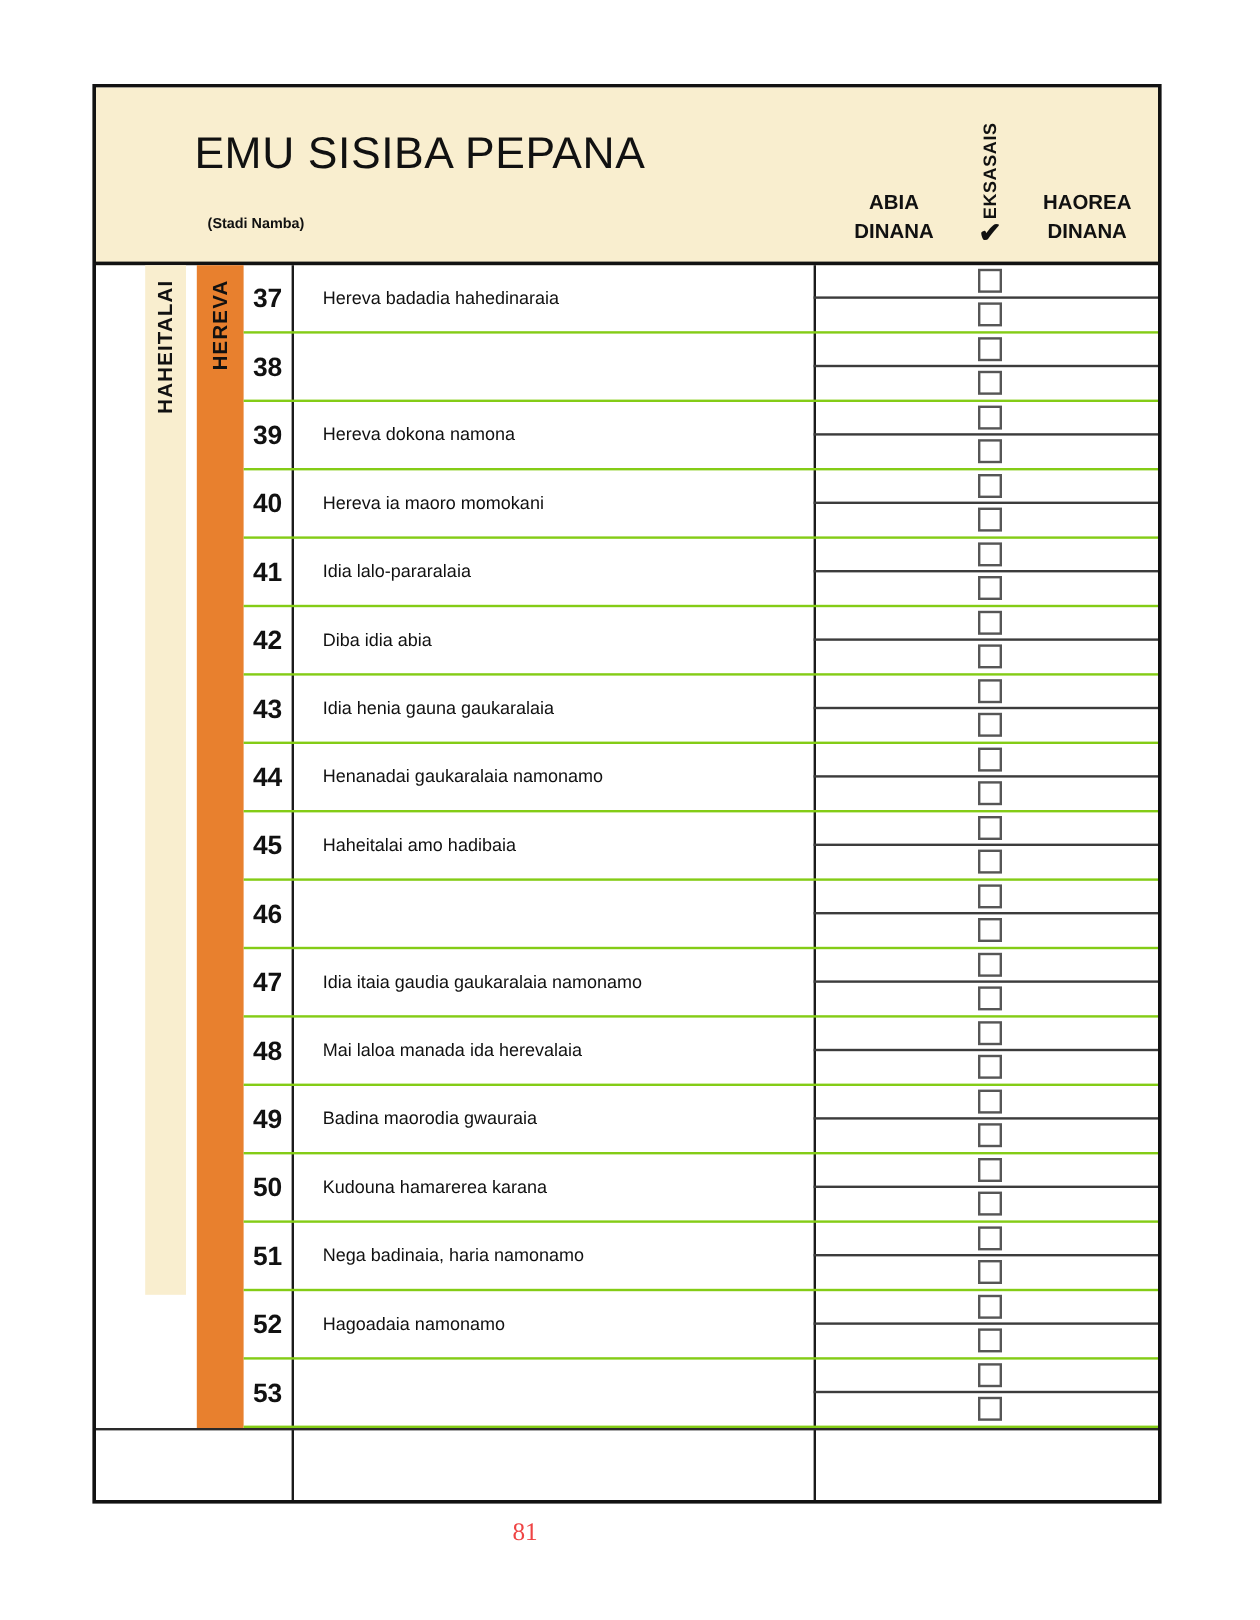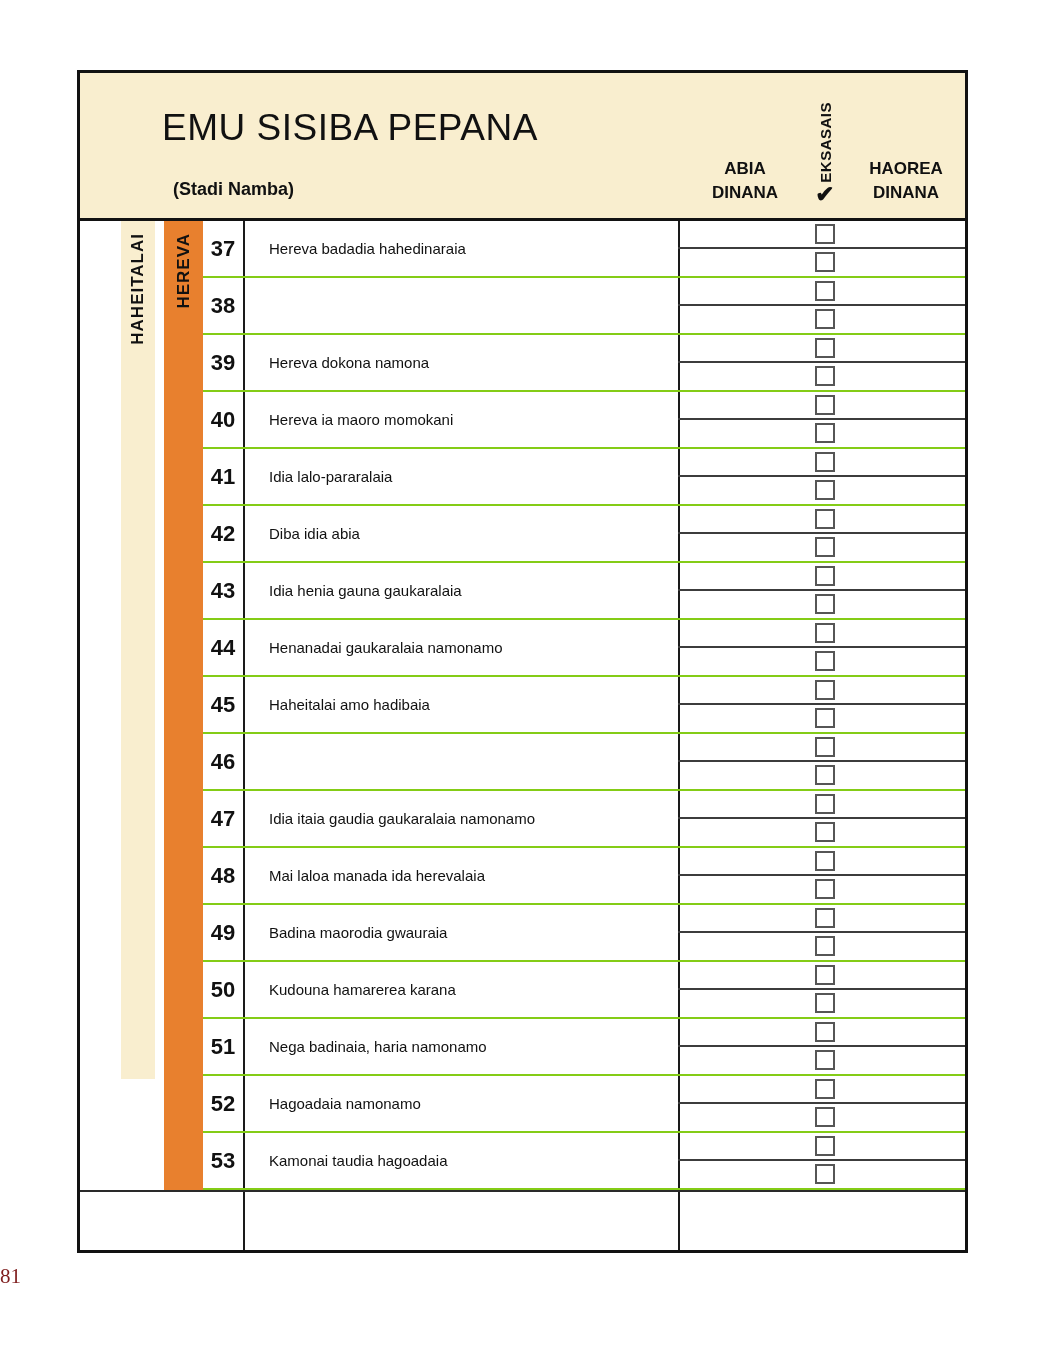--- a/index.html
+++ b/index.html
@@ -3,21 +3,21 @@
 <meta charset="utf-8">
 <style>
   html,body{margin:0;padding:0;background:#ffffff;}
   body{width:1050px;height:1350px;position:relative;font-family:"Liberation Sans",sans-serif;color:#111;overflow:hidden;}
 
   .tbl{position:absolute;left:77px;top:70px;width:891px;height:1183px;border:3px solid #121212;box-sizing:border-box;background:#fff;}
 
   
   .hdr{position:absolute;left:0;top:0;width:885px;height:145px;background:#F9EECF;border-bottom:3px solid #121212;box-sizing:content-box;}
   .title{position:absolute;left:82px;top:34px;font-size:37px;font-weight:normal;letter-spacing:.5px;white-space:nowrap;}
-  .stadi{position:absolute;left:93px;top:106px;font-size:18px;font-weight:bold;}
+  .stadi{position:absolute;left:93px;top:106px;font-size:12px;font-weight:bold;}
   .hcol{position:absolute;top:84px;width:110px;text-align:center;font-weight:bold;font-size:17px;line-height:24px;}
   .hcol-abia{left:610px;}
   .hcol-haorea{left:771px;}
   .eks-wrap{position:absolute;left:725px;top:14px;width:40px;height:96px;display:flex;flex-direction:column;align-items:center;justify-content:flex-end;}
   .vtext{writing-mode:vertical-rl;transform:rotate(180deg);font-weight:bold;white-space:nowrap;}
   .eks{font-size:15px;letter-spacing:.5px;}
   .hdr-check{position:absolute;left:725px;top:108px;width:40px;text-align:center;font-size:23px;font-weight:bold;}
 
   
   .strip{position:absolute;display:flex;flex-direction:column;align-items:center;box-sizing:border-box;padding-top:12px;}
@@ -35,21 +35,21 @@
   .num-cell{position:absolute;left:0;top:0;width:40px;height:55px;display:flex;align-items:center;justify-content:center;font-weight:bold;font-size:22px;}
   .label-cell{position:absolute;left:42px;top:0;width:418px;height:55px;display:flex;align-items:center;font-size:15px;padding-left:24px;}
   .cb-area{position:absolute;left:475px;top:0;width:287px;height:55px;}
   .cb-sub{position:absolute;left:0;width:287px;box-sizing:border-box;}
   .cb-sub1{top:0;height:28px;border-bottom:2px solid #3c3c3c;}
   .cb-sub2{top:28px;height:27px;}
   .cbx{position:absolute;left:137px;top:3px;width:20px;height:20px;border:2px solid #565656;box-sizing:border-box;background:#fff;}
 
   .hline-full{position:absolute;left:0;top:1117px;width:885px;height:2px;background:#2a2a2a;}
 
-  .pageno{position:absolute;left:0;top:1264px;width:875px;text-align:left;font-family:"Liberation Serif",serif;font-size:21px;color:#7f1d1d;}
+  .pageno{position:absolute;left:0;top:1264px;width:875px;text-align:center;font-family:"Liberation Serif",serif;font-size:21px;color:#ef4444;}
 </style>
 </head>
 <body>
 
 <div class="tbl">
 
   <div class="hdr">
     <div class="title">EMU SISIBA PEPANA</div>
     <div class="stadi">(Stadi Namba)</div>
 
@@ -265,21 +265,20 @@
           <div class="cb-sub cb-sub1">
             <div class="cbx"></div>
           </div>
           <div class="cb-sub cb-sub2">
             <div class="cbx"></div>
           </div>
         </div>
       </div>
       <div class="row" style="top: 1060px;">
         <div class="num-cell">53</div>
-        <div class="label-cell">Kamonai taudia hagoadaia</div>
         <div class="cb-area">
           <div class="cb-sub cb-sub1">
             <div class="cbx"></div>
           </div>
           <div class="cb-sub cb-sub2">
             <div class="cbx"></div>
           </div>
         </div>
       </div>
     </div>

